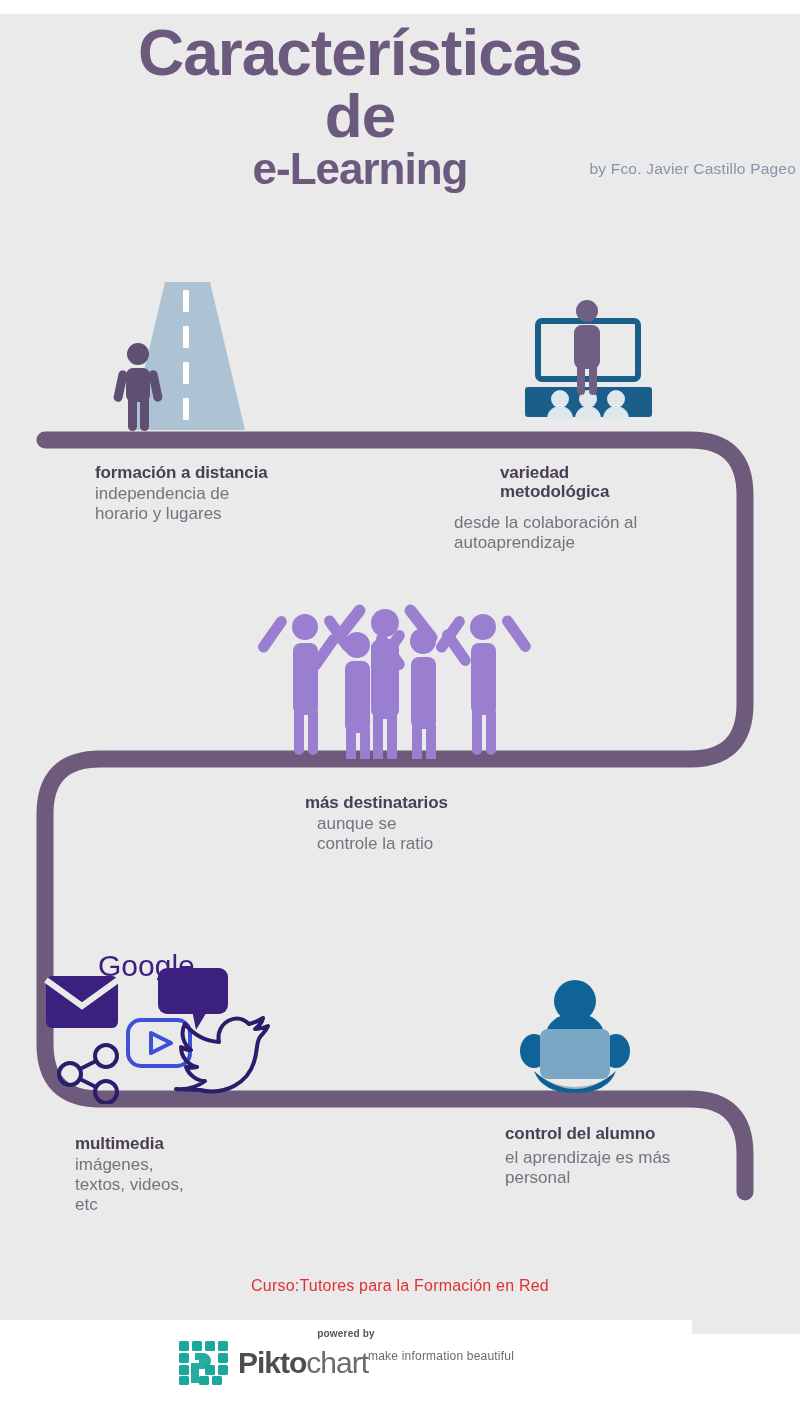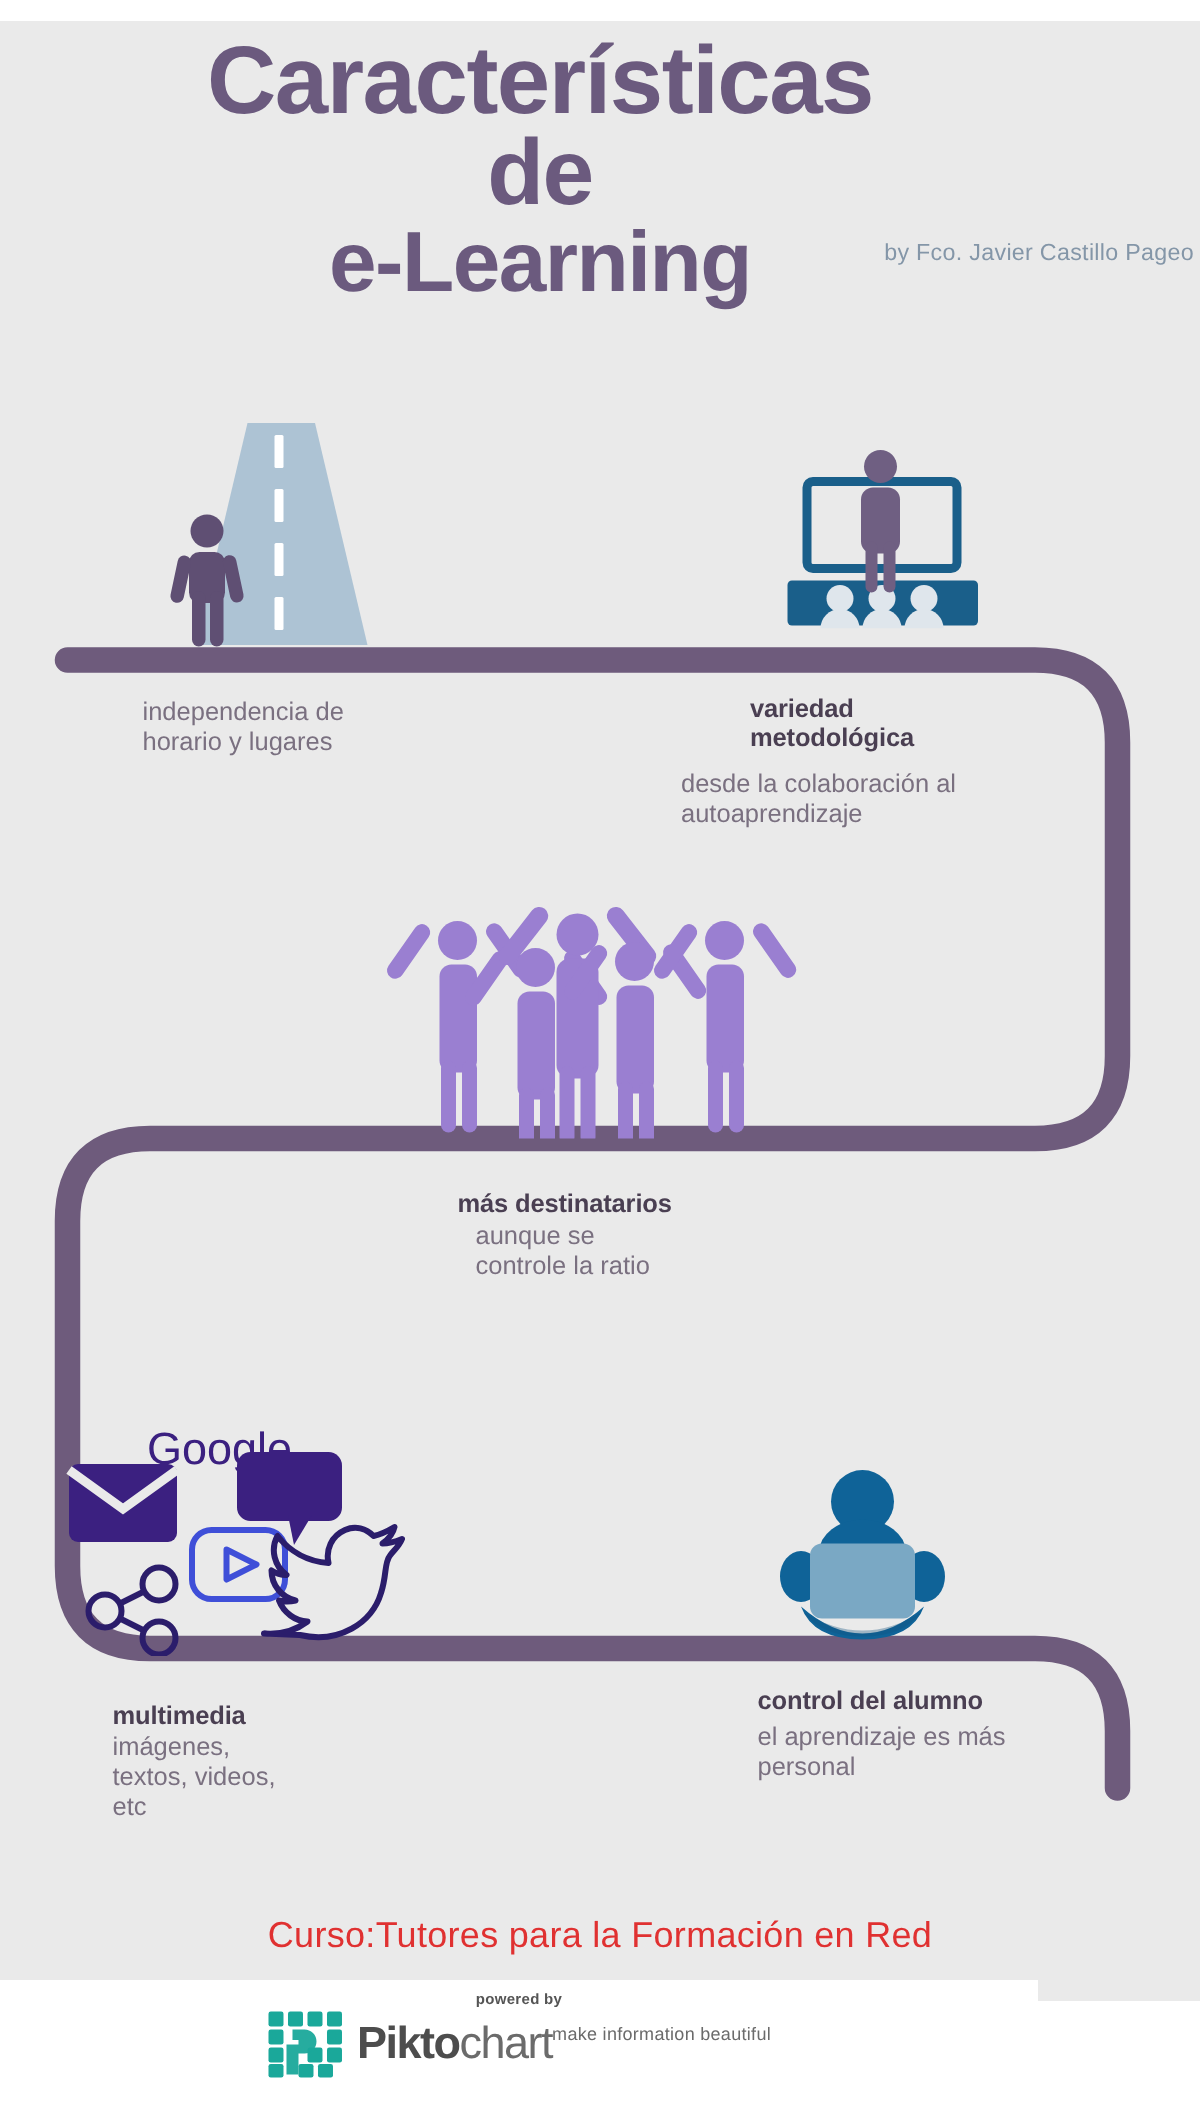--- a/index.html
+++ b/index.html
@@ -20,21 +20,21 @@
   .title-block{position:absolute;left:0;top:8px;width:720px;text-align:center;}
   .title-line{
     font-weight:bold;
     color:#6b5a7e;
     font-size:66px;
     line-height:0.99;
     letter-spacing:-1px;
   }
   .title-line.l1{font-size:64px;}
   .title-line.l2{font-size:62px;}
-  .title-line.l3{font-size:57px;}
+  .title-line.l3{font-size:44px;}
   .byline{
     position:absolute;right:4px;top:146px;
     font-size:15.5px;color:#8496a8;letter-spacing:0.2px;
   }
 
   
   .ribbon{position:absolute;left:0;top:0;width:800px;height:1320px;pointer-events:none;}
 
   
   .item-title{
@@ -51,21 +51,21 @@
   #blk-variedad .item-sub{margin-top:12px;margin-left:-46px;width:300px;}
   #blk-destinatarios{left:305px;top:779px;width:280px;}
   #blk-destinatarios .item-sub{margin-left:12px;}
   #blk-multimedia{left:75px;top:1120px;width:220px;}
   #blk-control{left:505px;top:1110px;width:260px;}
   #blk-control .item-sub{margin-top:5px;}
 
   
   .course-note{
     position:absolute;left:0;top:1263px;width:800px;text-align:center;
-    color:#e03131;font-size:24px;letter-spacing:0.2px;
+    color:#e03131;font-size:16px;letter-spacing:0.2px;
   }
 
   
   .pikto-bar{
     position:absolute;left:0;top:1320px;width:692px;height:84px;background:#ffffff;
   }
   .pikto-wrap{
     position:absolute;left:50%;top:8px;transform:translateX(-50%);
     display:flex;flex-direction:column;align-items:center;
   }
@@ -226,20 +226,21 @@
     <circle cx="55" cy="22" r="21" fill="#0f6398"></circle>
     <path d="M26 56 a29 22 0 0 1 58 0 z" fill="#0f6398"></path>
     <ellipse cx="14" cy="72" rx="14" ry="17" fill="#0f6398"></ellipse>
     <ellipse cx="96" cy="72" rx="14" ry="17" fill="#0f6398"></ellipse>
     <path d="M14 92 q41 36 82 0 q-8 22 -41 22 q-33 0 -41 -22 z" fill="#0f6398"></path>
     <path d="M16 96 q39 24 78 0 q-12 16 -39 16 q-27 0 -39 -16 z" fill="#15537e" opacity="0.35"></path>
     <rect x="20" y="50" width="70" height="50" rx="8" fill="#7aa8c4"></rect>
   </svg>
 
   <div class="blk" id="blk-formacion">
+    <div class="item-title" style="white-space: pre-line;">formación a distancia</div>
     <div class="item-sub" style="white-space: pre-line;">independencia de
 horario y lugares</div>
   </div>
 
   <div class="blk" id="blk-variedad">
     <div class="item-title" style="white-space: pre-line;">variedad
 metodológica</div>
     <div class="item-sub" style="white-space: pre-line;">desde la colaboración al
 autoaprendizaje</div>
   </div>

